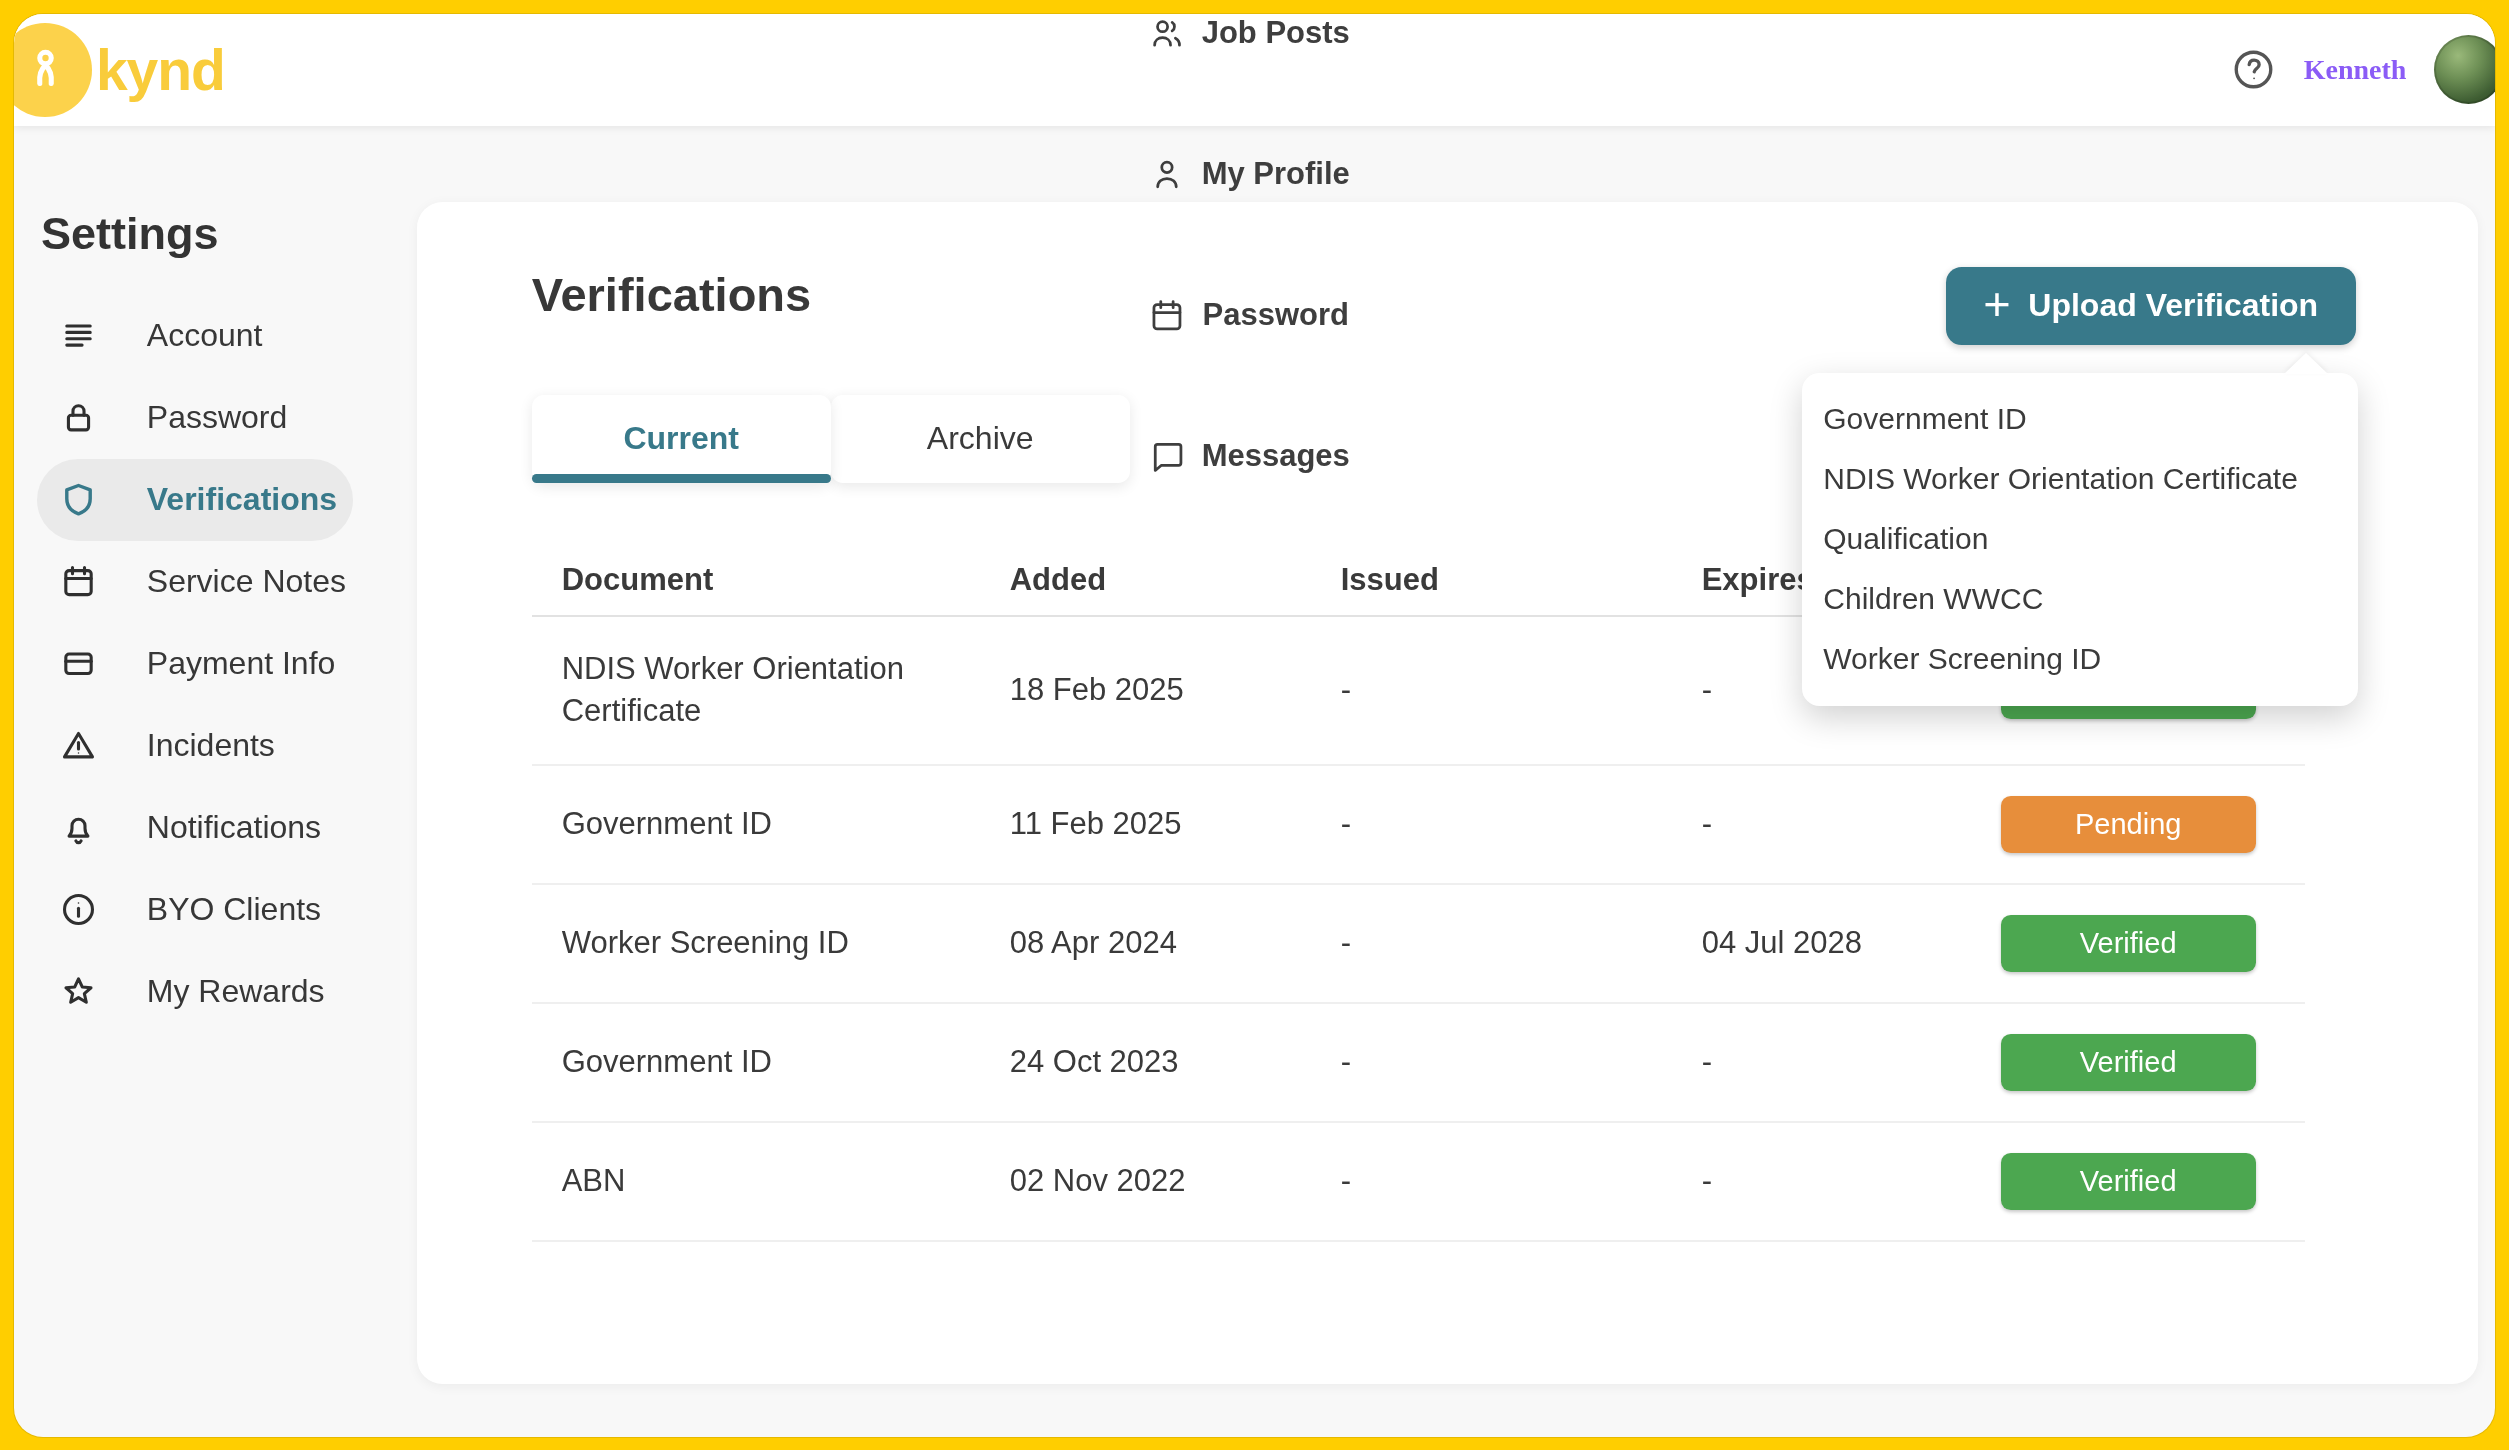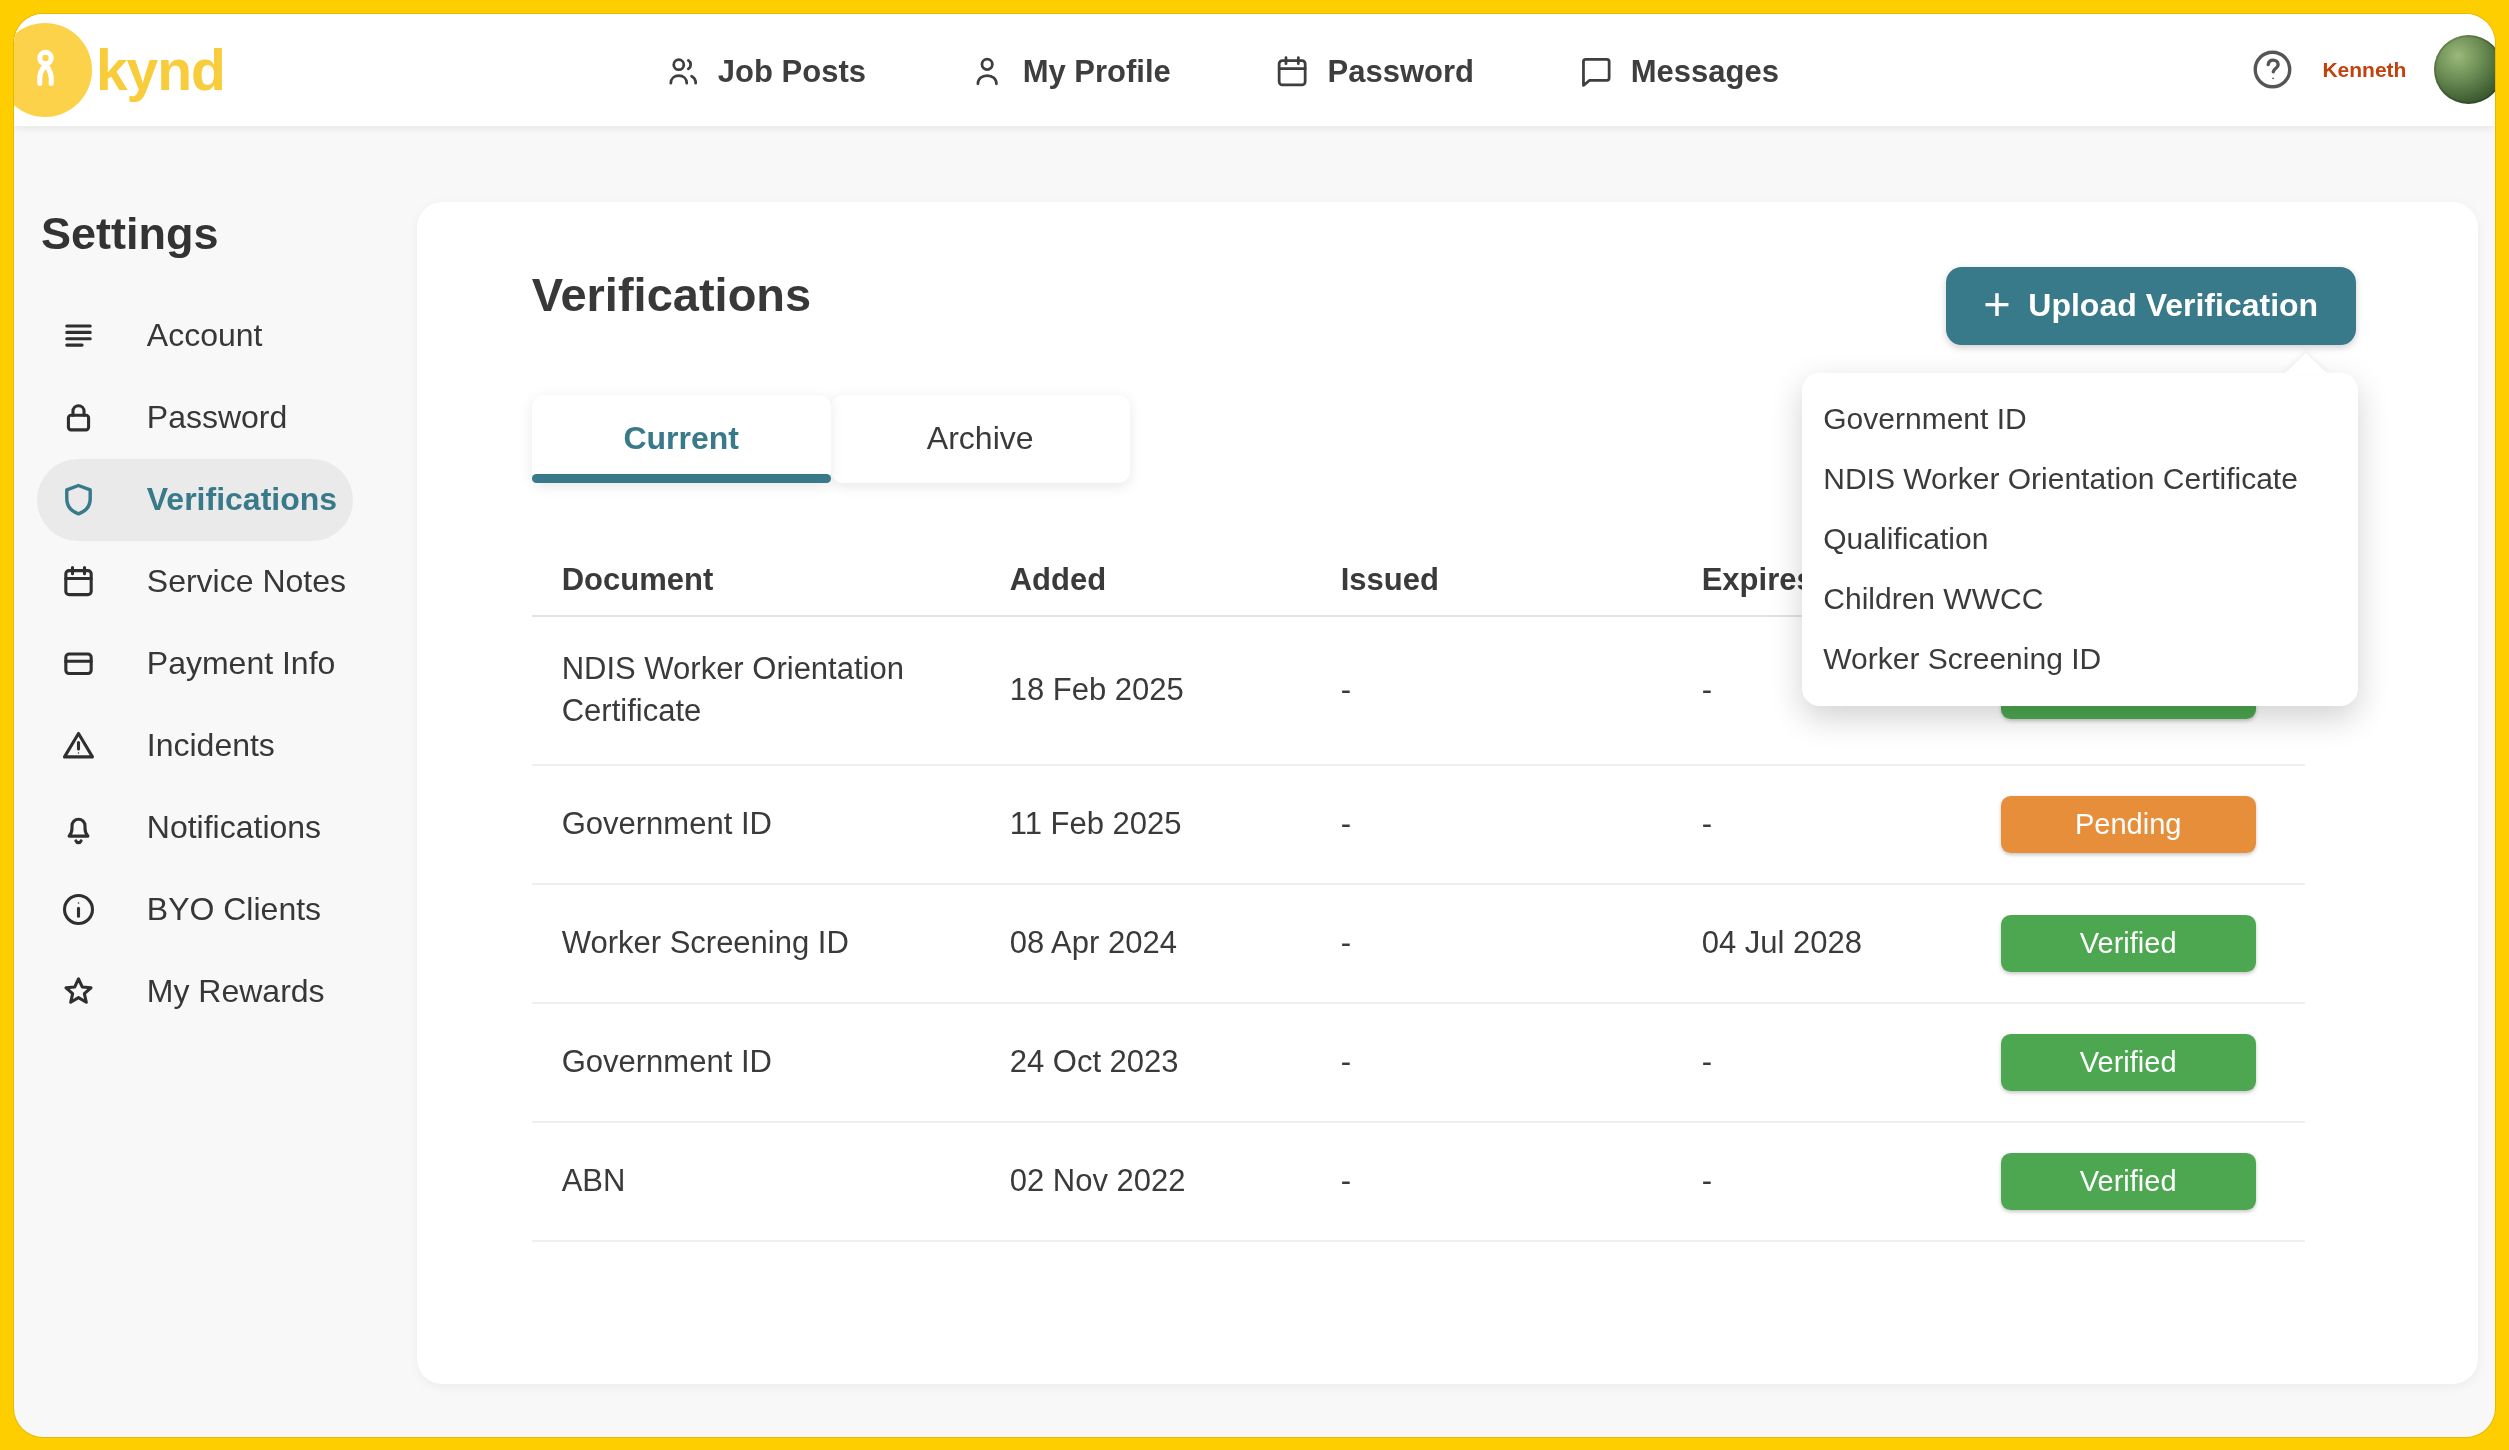--- a/index.html
+++ b/index.html
@@ -29,27 +29,27 @@
   }
   .logo{position:absolute;left:0;top:0;height:112px;display:flex;align-items:center;}
   .logo-circle{
     width:94px;height:94px;border-radius:50%;background:#FCD24B;
     margin-left:-15.7px;display:flex;align-items:center;justify-content:center;flex:0 0 auto;
   }
   .logo-circle svg{width:51px;height:51px;stroke:#fff;fill:none;stroke-width:2.4;stroke-linecap:round;}
   .wordmark{font-size:57px;font-weight:bold;color:var(--brand-yellow);letter-spacing:-1px;margin-left:3.9px;}
   .nav-center{
     position:absolute;left:50%;top:0;height:116px;transform:translateX(-53%);
-    display:flex;align-items:center;gap:102px;
+    display:flex;align-items:center;gap:102px;flex-direction:column;
   }
   .nav-item{display:flex;align-items:center;gap:15.7px;font-size:31px;font-weight:600;color:#3E3E3E;cursor:pointer;text-decoration:none;}
   .nav-item svg{width:39px;height:39px;stroke:#3E3E3E;fill:none;stroke-width:1.7;stroke-linecap:round;stroke-linejoin:round;}
   .nav-right{position:absolute;right:25.5px;top:0;height:112px;display:flex;align-items:center;gap:27.4px;}
   .help-btn svg{width:45px;height:45px;stroke:#555;fill:none;stroke-width:1.8;stroke-linecap:round;display:block;}
-  .user-name{font-size:21px;font-weight:600;color:#c2410c;}
+  .user-name{font-size:28px;font-weight:600;color:#8b5cf6;font-family:Liberation Serif, serif;}
   .avatar{
     width:69px;height:69px;border-radius:50%;margin-right:-33px;flex:0 0 auto;
     background:radial-gradient(circle at 35% 30%,#9ab97a 0%,#6d8f55 35%,#3f5e33 70%,#2c431f 100%);
     box-shadow:inset 0 0 0 2px rgba(0,0,0,0.15);
   }
   
   .sidebar{position:absolute;left:0;top:112px;width:403px;bottom:0;}
   .settings-title{margin:82px 0 0 27.4px;font-size:45px;font-weight:bold;color:#333;}
   .side-list{margin-top:35px;}
   .side-item{

